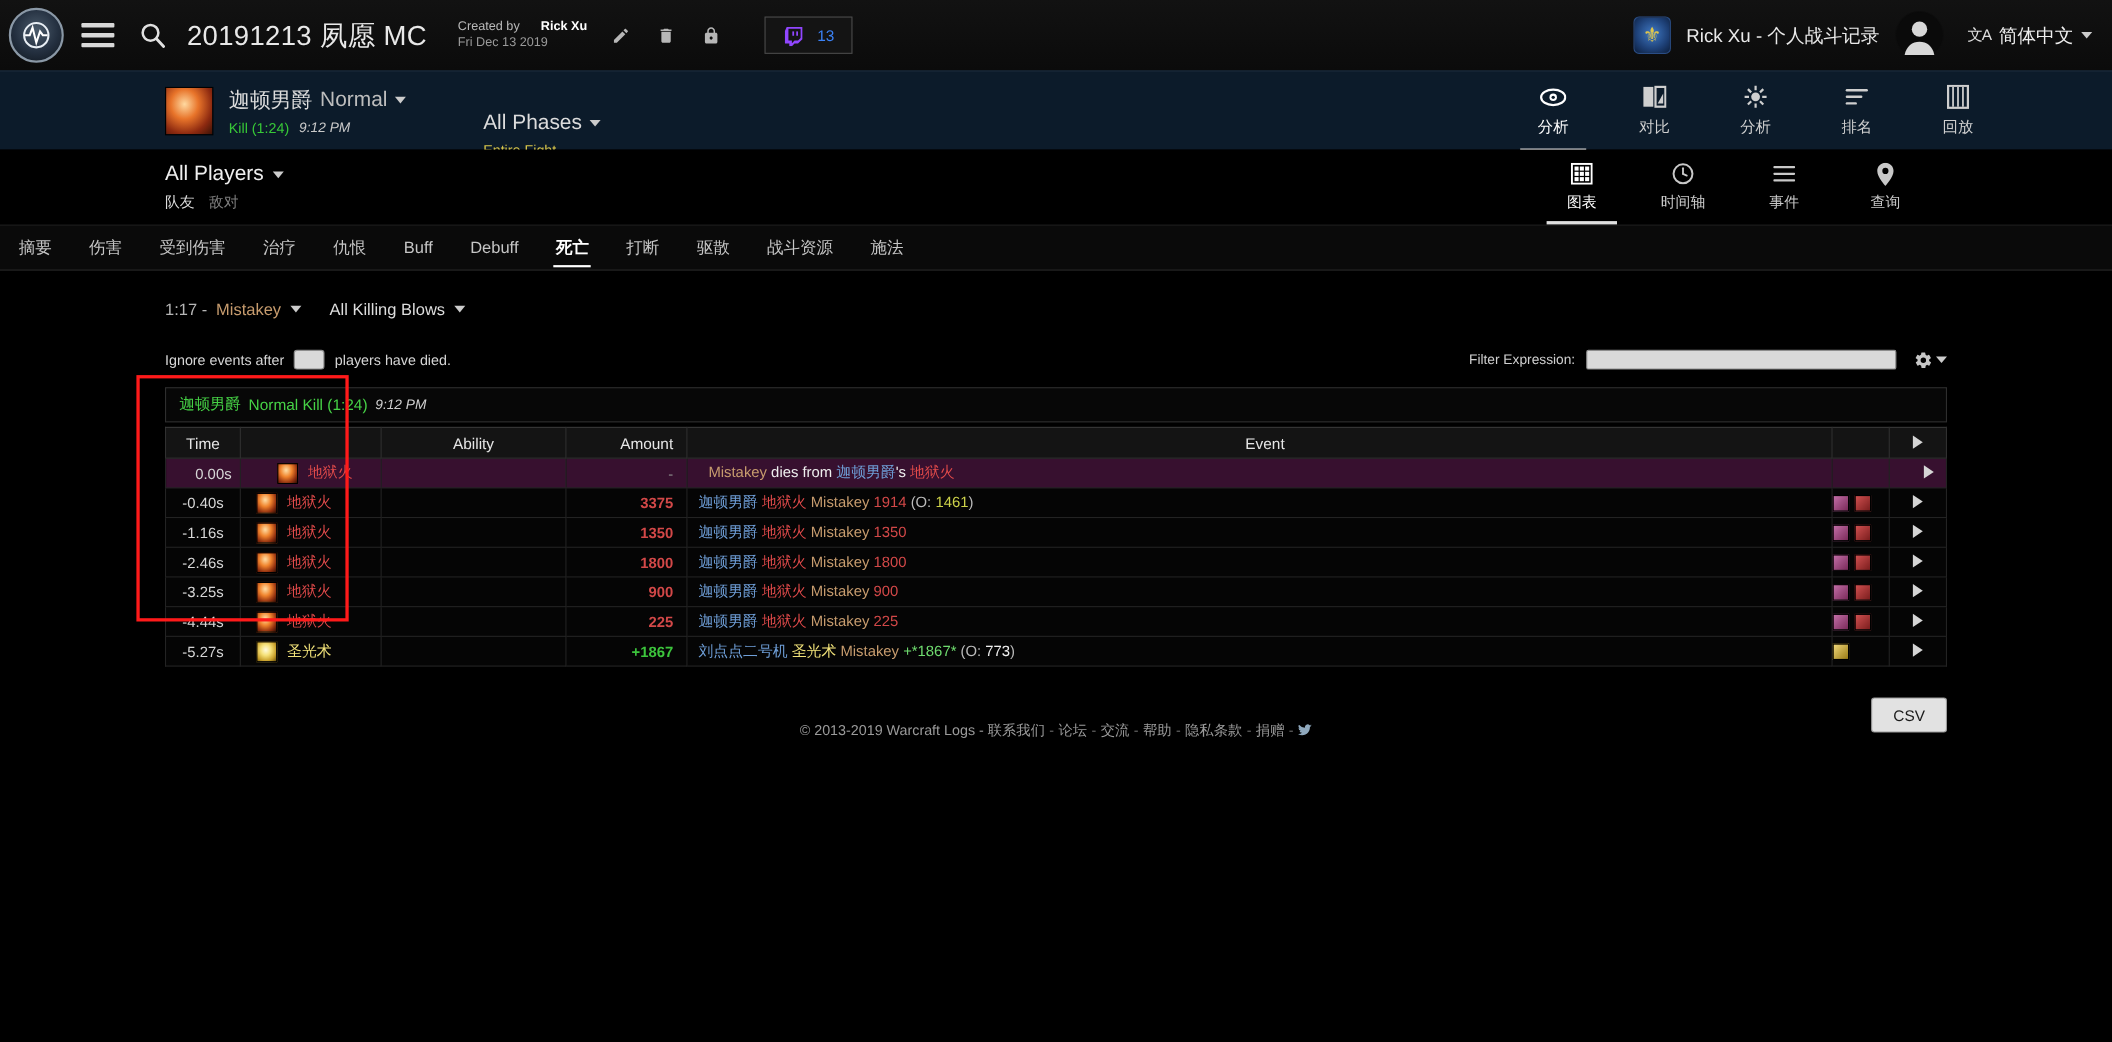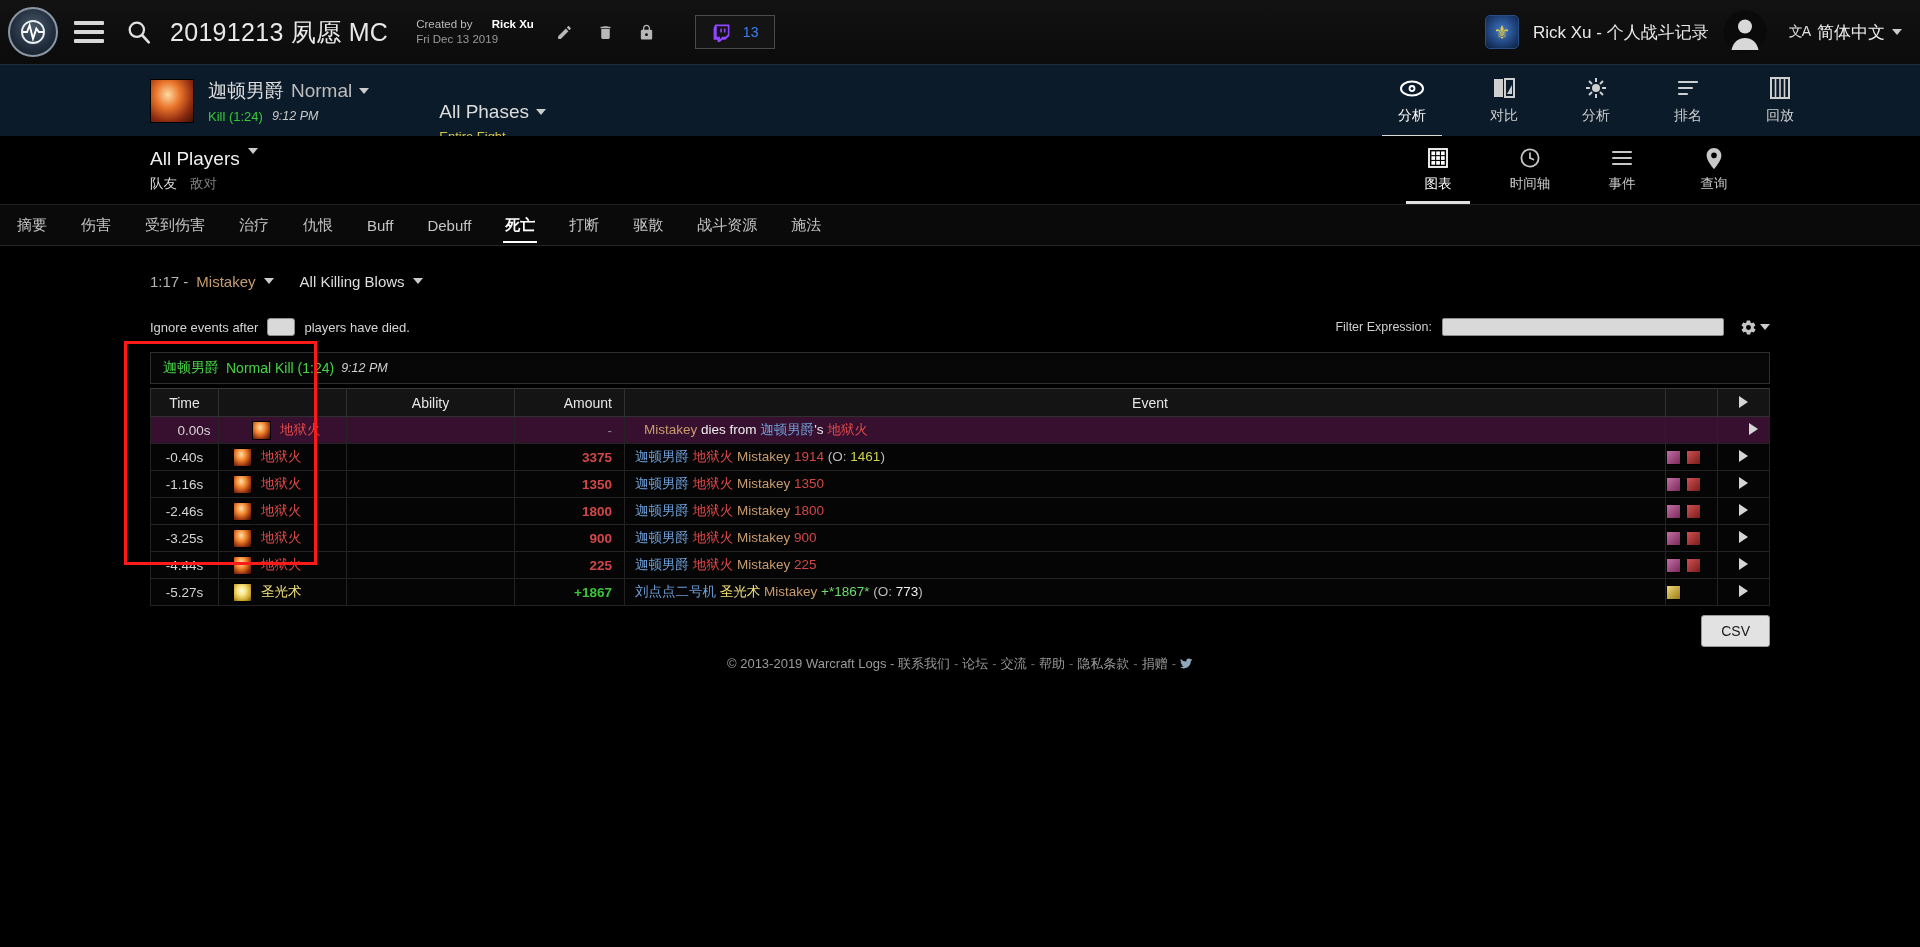--- a/index.html
+++ b/index.html
@@ -107,21 +107,21 @@
   .topnav-item.active:after {
     content:''; position:absolute; bottom:0; left:16px; right:16px; height:2px; background:#d9d9d9;
   }
 
   
   .playerbar {
     height: 68px; background:#000; display:flex; align-items:center;
     padding-left: 150px; position: relative;
   }
   .allplayers { }
-  .ap-line1 { font-size: 19px; color:#efefef; display:flex; align-items:flex-start; gap:8px; }
+  .ap-line1 { font-size: 19px; color:#efefef; display:flex; align-items:center; gap:8px; }
   .ap-line2 { margin-top: 5px; font-size: 13.5px; display:flex; gap:13px;}
   .ap-line2 .on { color:#ddd; }
   .ap-line2 .off { color:#7d7d7d; }
   .pb-spacer { flex:1 1 auto; }
   .subnav { display:flex; align-items:flex-end; height:68px; padding-right: 160px;}
   .subnav-item {
     width: 92px; height: 68px; display:flex; flex-direction:column;
     align-items:center; justify-content:center; gap:6px; cursor:pointer; color:#c8c8c8;
     position:relative;
   }
@@ -225,21 +225,21 @@
   .tag-red { background: linear-gradient(135deg,#d05050,#7a1d1d); }
   .tag-gold { background: linear-gradient(135deg,#f0d87a,#9a7b14); }
   .exp-arrow {
     width:0;height:0;border-top:6px solid transparent;border-bottom:6px solid transparent;
     border-left:9px solid #d5d5d5; display:inline-block; cursor:pointer;
   }
   .red-box {
     position:absolute; border: 3px solid #ff1a1a; pointer-events:none;
     left: 124px; top: 341px; width: 193px; height: 224px;
   }
-  .csv-row { display:flex; justify-content:flex-end; margin-top: 9px; }
+  .csv-row { display:flex; justify-content:flex-end; margin-top: 28px; }
   .csv-btn {
     background:#e2e2e2; color:#1a1a1a; font-size:14px; border:1px solid #9a9a9a;
     border-radius:3px; padding: 7px 19px; cursor:pointer;
   }
   .footer {
     position:absolute; left:0; right:0; top: 655px; text-align:center;
     font-size:13px; color:#9a9a9a;
   }
   .footer a { color:#9a9a9a; text-decoration:none; }
   .footer .sep { color:#6a6a6a; margin:0 4px;}

